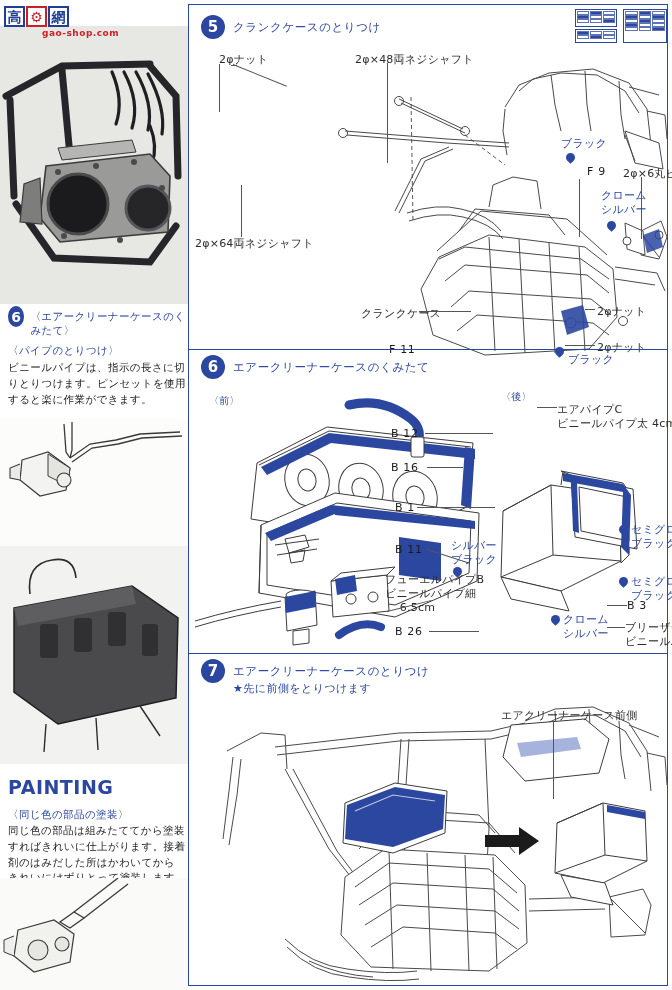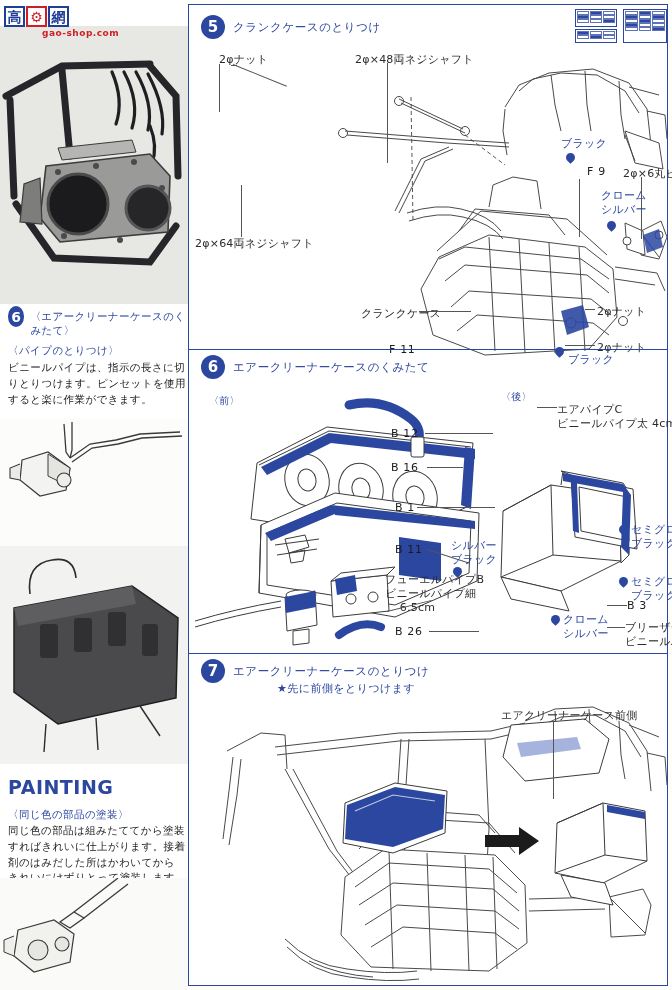--- a/index.html
+++ b/index.html
@@ -520,21 +520,21 @@
     <div class="lbl jp" style="left:436px; top:616px;">ブリーザーパイプ
 ビニールパイプ太1.5cm</div>
     <div class="lead" style="left:418px; top:622px; width:18px;"></div>
 
     <div class="divider" style="top:648px;"></div>
 
     <div class="step-head" style="left:12px; top:654px;">
       <span class="sec-circle sec-circle-lg">7</span>
       <span class="ttl jp">エアークリーナーケースのとりつけ</span>
     </div>
-    <div class="note-star jp" style="left:44px; top:676px;margin-left:44px;">★先に前側をとりつけます</div>
+    <div class="note-star jp" style="left:44px; top:676px;">★先に前側をとりつけます</div>
 
     <div class="ill" style="left:0; top:694px; width:478px; height:292px;">
       <svg width="478" height="292" viewBox="0 0 478 292" aria-hidden="true">
         <g stroke="#4a4a4a" stroke-width="1" fill="none" stroke-linejoin="round">
 
           <path d="M336 22 L366 10 L404 8 L440 24 L458 52 L462 92"></path>
           <path d="M344 30 L372 18 L406 16 L436 32 L452 58"></path>
           <path d="M366 12 L368 44 L372 70"></path>
           <path d="M400 10 L402 44 L406 70"></path>
           <path d="M430 22 L432 56 L436 80"></path>

